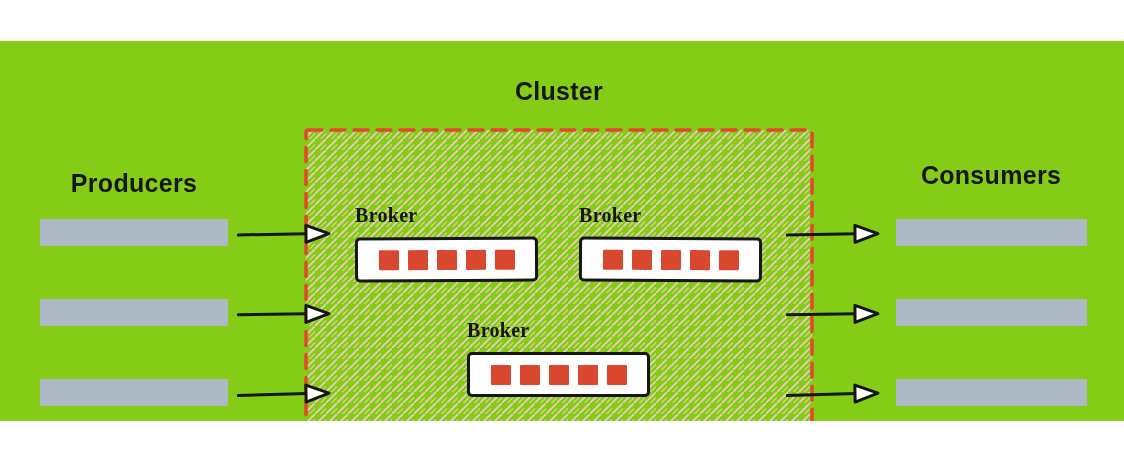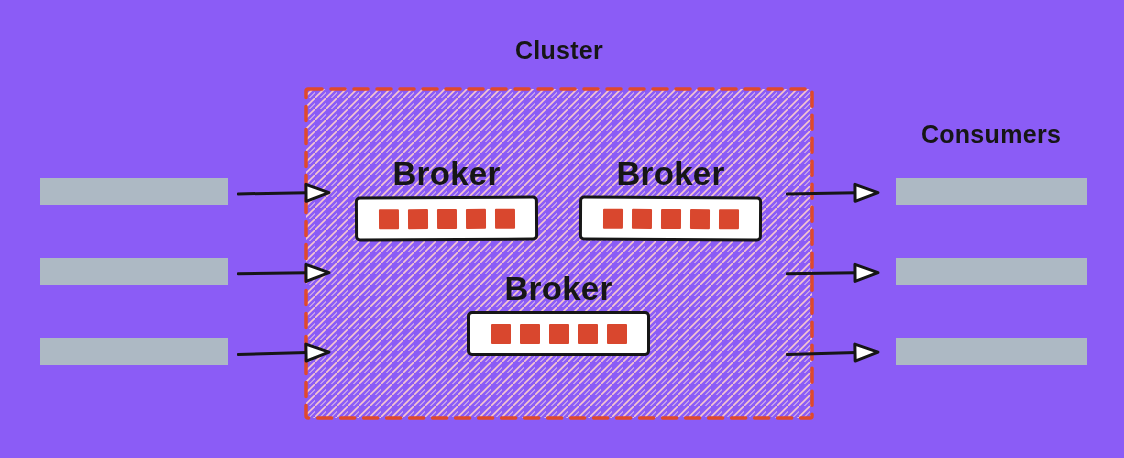--- a/index.html
+++ b/index.html
@@ -1,22 +1,23 @@
 <!DOCTYPE html>
 <html><head>
 <meta charset="utf-8">
 <style>
   html,body{margin:0;padding:0;background:#ffffff;}
   .canvas{
     position:relative;
-    width:1124px;height:458px;
-    background:#8b5cf6;
+    width:1124px;height:380px;
+    background:#84cc16;
     font-family:"Liberation Sans", sans-serif;
     color:#161616;
     overflow:hidden;
+    margin-top:41px;
   }
   .label{
     position:absolute;
     font-size:25px;
     font-weight:700;
     letter-spacing:.3px;
     text-align:center;
     color:#161616;
   }
   .cluster-title{left:305px;top:36px;width:508px;}
@@ -37,22 +38,22 @@
   .arrow-svg{display:block;width:96px;height:26px;}
   .arrow-stack .arrow-svg:nth-child(1){transform:rotate(-0.5deg);}
   .arrow-stack .arrow-svg:nth-child(2){transform:rotate(-0.4deg);}
   .arrow-stack .arrow-svg:nth-child(3){transform:rotate(-1.2deg);}
 
   .broker{position:absolute;width:183px;}
   .broker-1{left:355px;top:158px;}
   .broker-2{left:579px;top:158px;}
   .broker-3{left:467px;top:273px;}
   .broker-label{
-    font-size:33px;font-weight:700;letter-spacing:.3px;
-    text-align:center;height:32px;line-height:32px;color:#161616;
+    font-size:20px;font-weight:700;letter-spacing:.3px;
+    text-align:left;height:32px;line-height:32px;color:#161616;font-family:Liberation Serif, serif;
   }
   .broker-card{
     margin-top:6px;
     box-sizing:border-box;
     height:45px;
     background:#ffffff;
     border:3px solid #161616;
     border-radius:5px;
     display:flex;align-items:center;justify-content:center;gap:9px;
   }
@@ -69,20 +70,21 @@
     <defs>
       <pattern id="hatch" width="11" height="11" patternUnits="userSpaceOnUse">
         <line x1="-2" y1="13" x2="13" y2="-2" stroke="#f7c6ce" stroke-width="1.6"></line>
         <line x1="3.5" y1="13" x2="18.5" y2="-2" stroke="#fbdde2" stroke-width="1"></line>
       </pattern>
     </defs>
     <rect x="2" y="2" width="506" height="329" rx="2" fill="url(#hatch)" stroke="#e0492c" stroke-width="3.5" stroke-dasharray="14 9" stroke-linecap="round"></rect>
   </svg>
 
   <div class="label cluster-title">Cluster</div>
+  <div class="label producers-label">Producers</div>
   <div class="label consumers-label">Consumers</div>
 
   <div class="bar-stack producer-stack">
     <div class="bar"></div>
   <div class="bar"></div>
       <div class="bar"></div>
     </div>
 
   <div class="bar-stack consumer-stack">
     <div class="bar"></div>

